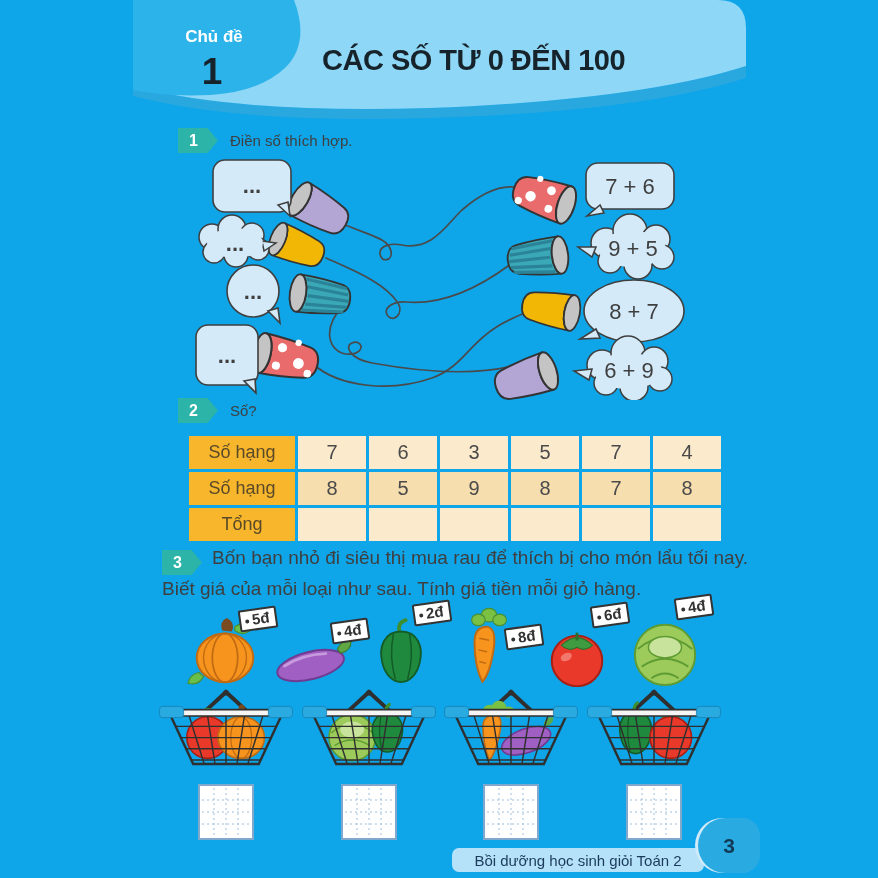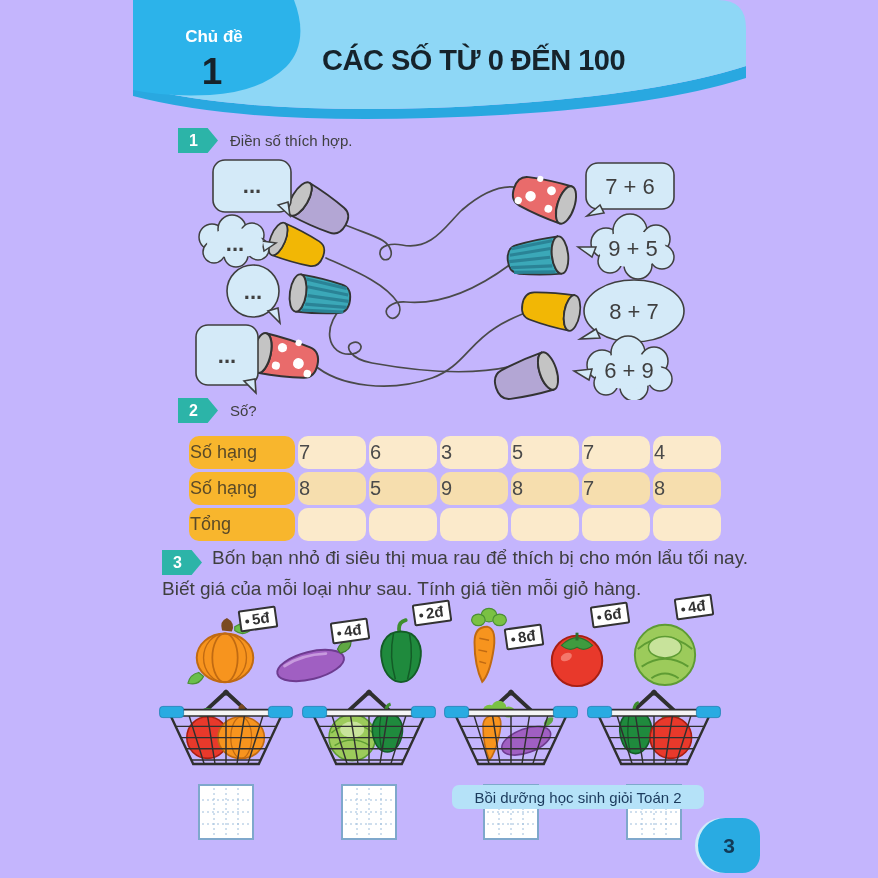--- a/index.html
+++ b/index.html
@@ -1,35 +1,35 @@
 <!DOCTYPE html>
 <html><head>
 <meta charset="utf-8">
 <style>
   html,body{margin:0;padding:0;background:#fff;}
-  .page{position:relative;width:878px;height:878px;background:#c4b5fd;overflow:hidden;
+  .page{position:relative;width:878px;height:878px;background:#0ea5e9;overflow:hidden;
         font-family:"Liberation Sans",sans-serif;color:#3f3f3f;}
   svg text{font-family:"Liberation Sans",sans-serif;}
 
   
   .header-svg{position:absolute;left:0;top:0;}
 
   
   .sec-row{position:absolute;display:flex;align-items:center;gap:12px;}
   .badge{display:inline-block;width:40px;height:25px;line-height:25px;
          background:#2cb4a8;color:#fff;font-weight:bold;font-size:16px;text-align:center;
          clip-path:polygon(0 0,74% 0,100% 50%,74% 100%,0 100%);padding-right:9px;box-sizing:border-box;}
   .instr{font-size:15px;color:#3f3f3f;}
 
   
   .match-svg{position:absolute;left:0;top:155px;}
 
   
   table.sum-table{position:absolute;left:186px;top:433px;border-collapse:separate;border-spacing:3px;}
-  table.sum-table td{width:66px;height:31px;text-align:left;font-size:20px;color:#4a4a4a;border-radius:10px;}
+  table.sum-table td{width:66px;height:31px;text-align:center;font-size:20px;color:#4a4a4a;}
   table.sum-table td.rowhead{width:104px;background:#f8b62d;color:#5a4a28;font-size:18px;}
   table.sum-table td.light{background:#fbeacb;}
   table.sum-table td.dark{background:#f6deae;}
 
   
   .para{position:absolute;left:162px;top:544px;width:586px;font-size:19px;line-height:27px;margin:0;text-align:justify;}
   .para .badge{vertical-align:-4px;margin-right:10px;}
 
   
   .veggies{position:absolute;left:183px;top:600px;width:524px;height:92px;display:flex;justify-content:space-between;}
@@ -47,21 +47,21 @@
   .v4 .price-tag{top:4px;right:-10px;}
   .v5 .price-tag{top:-4px;right:-6px;}
 
   
   .baskets{position:absolute;left:158px;top:688px;width:564px;display:flex;justify-content:space-between;}
   .basket-col{width:136px;display:flex;flex-direction:column;align-items:center;}
   .answer-box{margin-top:8px;width:52px;height:52px;border:2px solid #7fa8cc;background:#fff;
               display:flex;align-items:center;justify-content:center;}
 
   
-  .footer-bar{position:absolute;left:452px;top:785px;width:252px;height:24px;background:#b5e2f8;
+  .footer-bar{position:absolute;left:452px;top:848px;width:252px;height:24px;background:#b5e2f8;
               border-radius:7px;display:flex;align-items:center;justify-content:center;
               font-size:15px;color:#1b3a5c;}
   .page-badge{position:absolute;left:698px;top:818px;width:62px;height:55px;background:#29abe2;
               border-radius:28px 18px 18px 28px;display:flex;align-items:center;justify-content:center;
               font-size:21px;font-weight:bold;color:#123a57;box-shadow:-3px 0 0 #cfeaf9;}
 </style>
 </head>
 <body>
 
 <div class="page">

